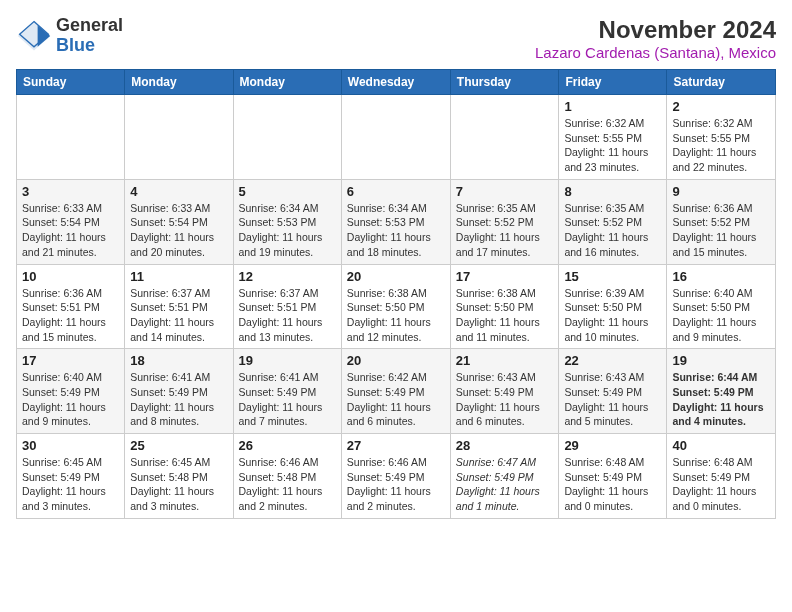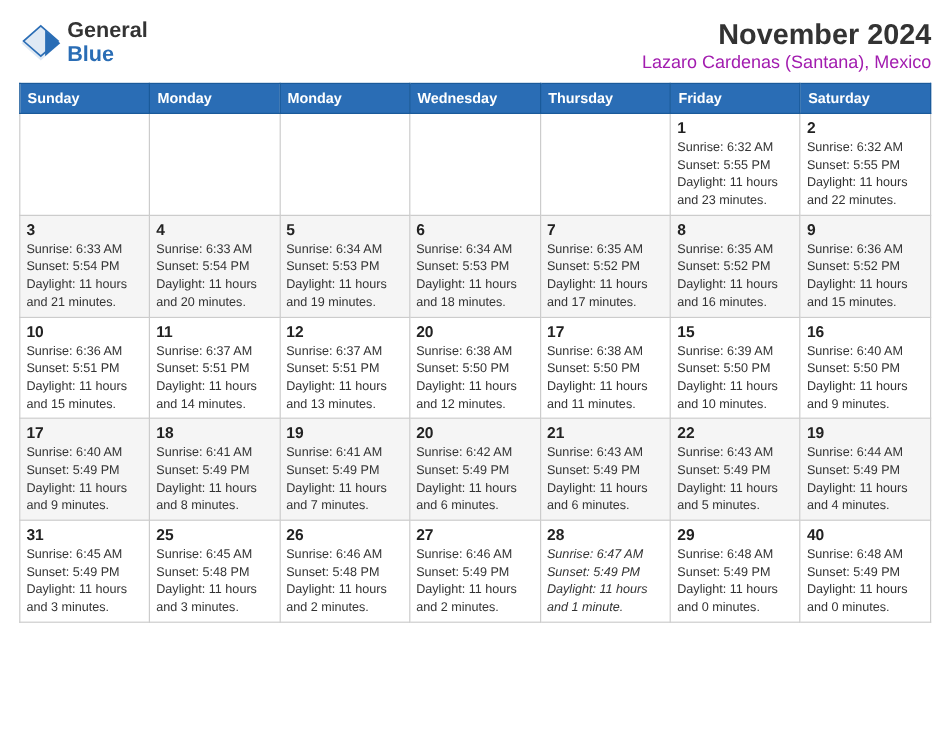--- a/index.html
+++ b/index.html
@@ -261,28 +261,28 @@
 Daylight: 11 hours and 6 minutes.</div>
         </td>
         <td>
           <span class="day-number">22</span>
           <div class="day-info" style="white-space: pre-line;">Sunrise: 6:43 AM
 Sunset: 5:49 PM
 Daylight: 11 hours and 5 minutes.</div>
         </td>
         <td>
           <span class="day-number">19</span>
-          <div class="day-info" style="white-space: pre-line;">Sunrise: 6:44 AM
+          <div class="day-info" style="white-space: pre-line; font-weight: bold;">Sunrise: 6:44 AM
 Sunset: 5:49 PM
 Daylight: 11 hours and 4 minutes.</div>
         </td>
       </tr>
       <tr>
         <td>
-          <span class="day-number">31</span>
+          <span class="day-number">30</span>
           <div class="day-info" style="white-space: pre-line;">Sunrise: 6:45 AM
 Sunset: 5:49 PM
 Daylight: 11 hours and 3 minutes.</div>
         </td>
         <td>
           <span class="day-number">25</span>
           <div class="day-info" style="white-space: pre-line;">Sunrise: 6:45 AM
 Sunset: 5:48 PM
 Daylight: 11 hours and 3 minutes.</div>
         </td>

